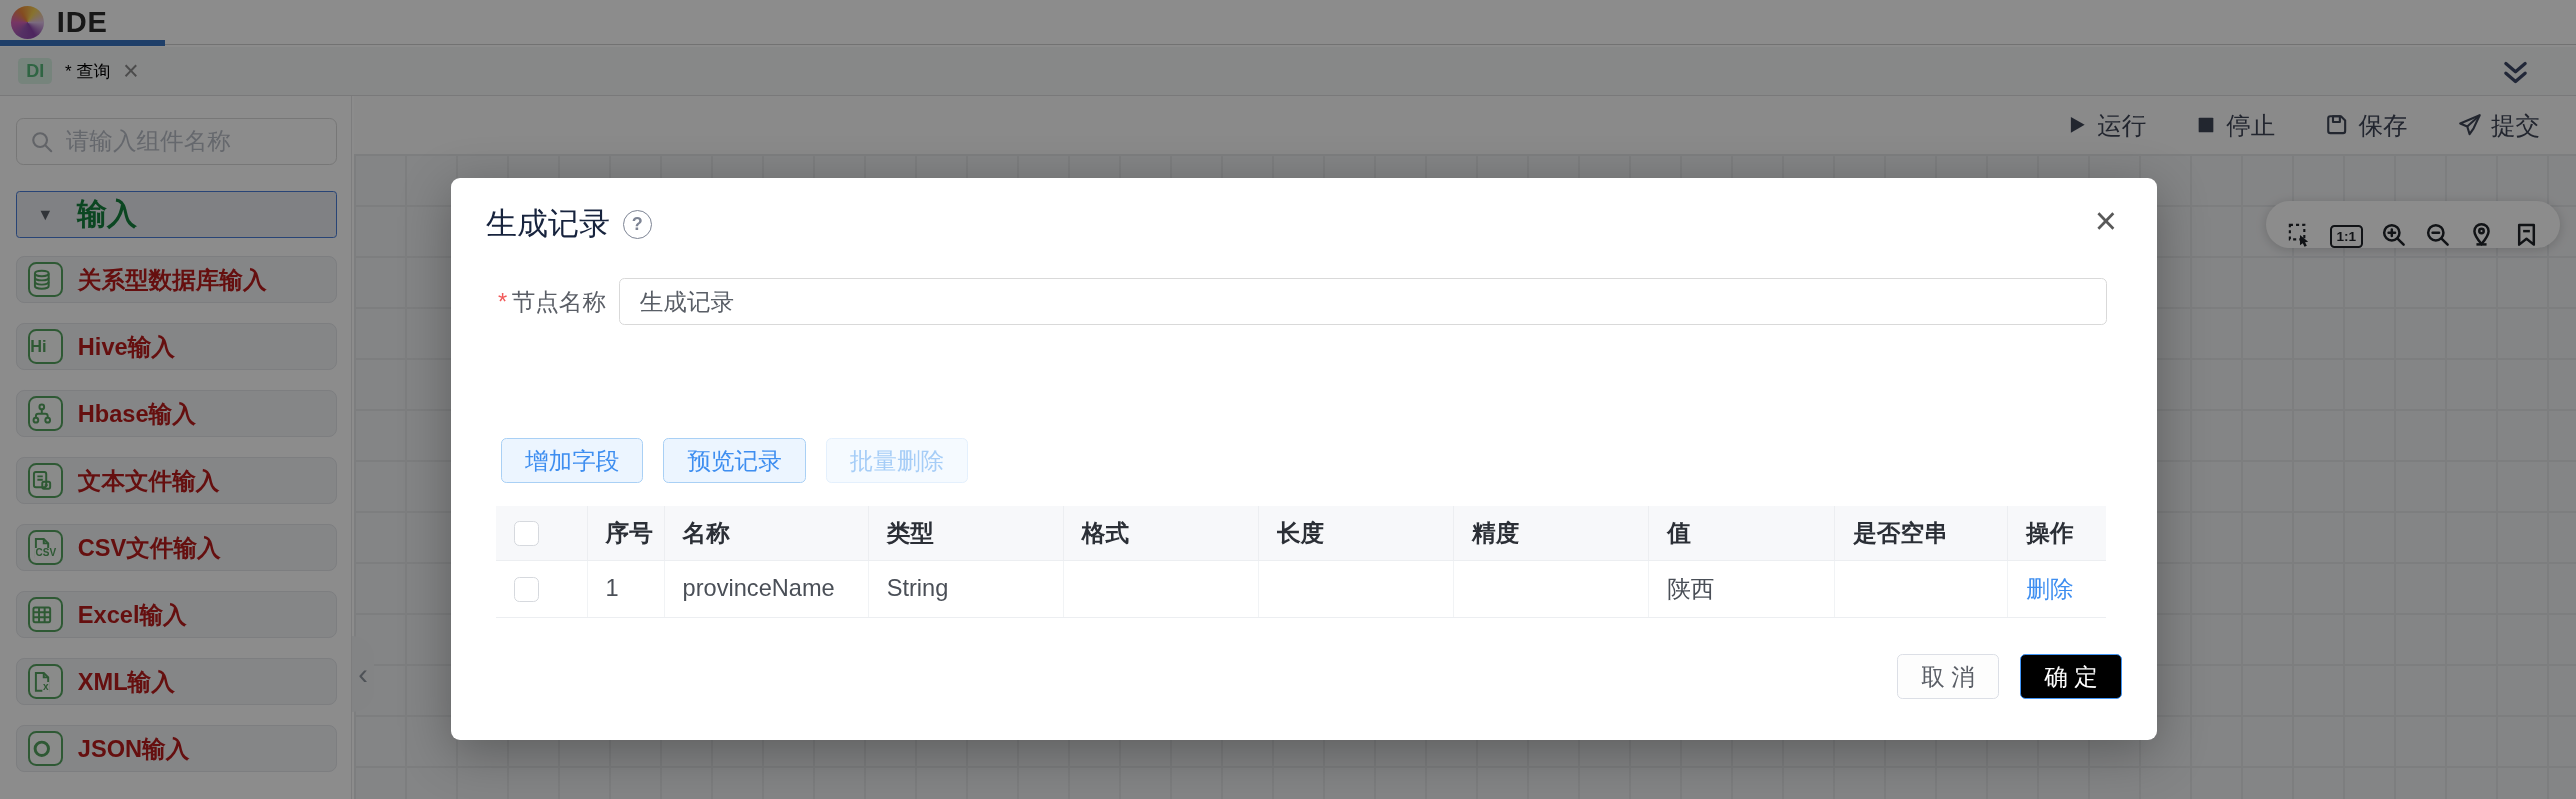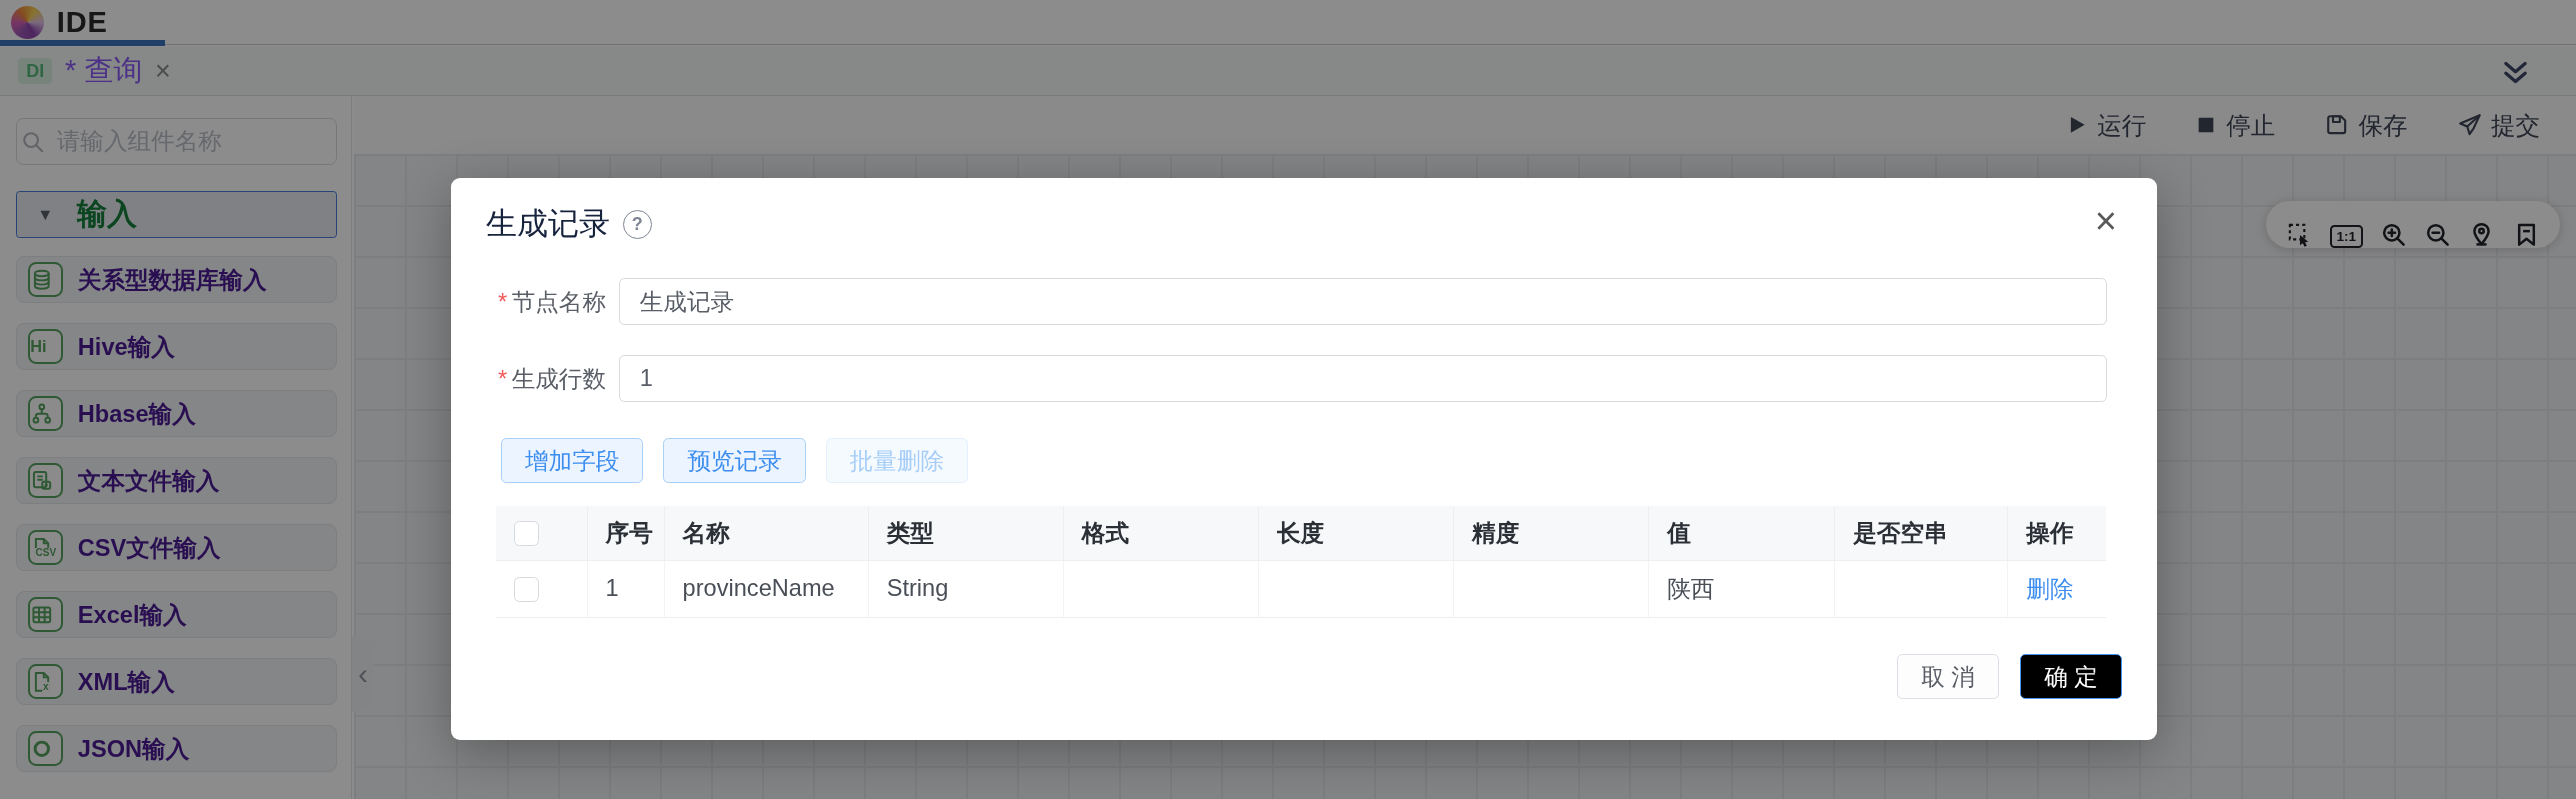--- a/index.html
+++ b/index.html
@@ -13,49 +13,49 @@
           background:conic-gradient(from 210deg,#9b59b6,#d863b8,#f08a3c,#f7d154,#e0c2e8,#8e44ad,#9b59b6); }
   .app-title { margin-left:12.7px; font-size:29px; font-weight:600; letter-spacing:0.9px; color:#2a2a2a; }
   .header-active-bar { position:absolute; left:0; bottom:-1.8px; width:165px; height:5.4px; background:#3a74c0; }
 
   
   .tab-bar { position:absolute; left:0; top:47px; width:2576px; height:49px; background:#f6f7f8;
              border-bottom:1.8px solid #dcdcde; display:flex; align-items:center; z-index:1; }
   .tab { display:flex; align-items:center; gap:12.7px; margin-left:18px; }
   .tab-badge { background:#d7f0e2; color:#57b87b; font-size:18px; font-weight:700;
                padding:3.6px 8.2px; border-radius:4.5px; line-height:1; }
-  .tab-title { font-size:29px; color:#8b5cf6; }
+  .tab-title { font-size:17px; color:#000000; }
   .tab-close { font-size:27px; color:#8a8a8a; line-height:1; }
   .tabbar-chevrons { position:absolute; right:44px; top:9px; color:#3d4866; }
 
   
   .sidebar { position:absolute; left:0; top:96px; width:352px; height:703px; background:#fff;
              border-right:1.8px solid #e3e3e5; z-index:1; }
   .search-box { margin:22px 14.5px 0 16.3px; height:47px; border:1.8px solid #d9d9d9; border-radius:7.3px;
-                display:flex; align-items:center; padding:0 3px; gap:11px; background:#fff; }
+                display:flex; align-items:center; padding:0 12px; gap:11px; background:#fff; }
   .search-box svg { flex:none; color:#b3b6bd; }
   .search-box input { border:none; outline:none; width:100%; font-size:23.6px; color:#333;
                       font-family:"Liberation Sans", sans-serif; background:transparent; }
   .search-box input::placeholder { color:#b9bdc6; }
 
   .section-header { margin:26px 14.5px 0 16.3px; height:47px; background:#e9ecf0; border:1.8px solid #4a7dd8;
                     border-radius:3.6px; display:flex; align-items:center; padding:0 20px; gap:23.6px; }
   .section-caret { font-size:16.3px; color:#5a5f68; }
   .section-label { font-size:30px; font-weight:600; color:#15803d; }
 
   .component-list { margin-top:18px; }
   .component-item { margin:0 14.5px 20px 16.3px; height:47px; background:#f3f4f6; border:1.8px solid #e3e5e9;
                     border-radius:8.2px; display:flex; align-items:center; padding:0 11px; gap:14.5px; }
   .item-icon { width:35px; height:35px; flex:none; border:2.3px solid #55a25f; border-radius:8.2px;
                color:#55a25f; display:flex; align-items:center; justify-content:flex-start; position:relative;
                background:#fbfdfb; }
   .item-icon .icon-letter { font-size:16.3px; font-weight:700; line-height:1; }
   .item-icon .icon-tiny-letter { position:absolute; font-size:10px; font-weight:700; bottom:5.4px; left:50%;
                transform:translateX(-50%); background:#fbfdfb; padding:0 0.9px; line-height:1;margin-top:48px; }
-  .component-label { font-size:23.6px; font-weight:600; color:#4c1d95; white-space:nowrap; }
+  .component-label { font-size:23.6px; font-weight:600; color:#b91c1c; white-space:nowrap; }
 
   .collapse-handle { position:absolute; left:352px; top:636px; width:22px; height:76px; background:#eef0f2;
                      border-radius:0 42px 42px 0; display:flex; align-items:center; justify-content:center;
                      color:#8f959e; font-size:29px; z-index:1; }
 
   
   .canvas { position:absolute; left:354px; top:96px; width:2222px; height:703px; background:#fbfbfc; z-index:0; }
   .canvas-grid { position:absolute; left:0; top:58px; right:0; bottom:0; background-color:#f1f2f4;
     background-image:linear-gradient(#e3e5e8 1.8px, transparent 1.8px),
                      linear-gradient(90deg,#e3e5e8 1.8px, transparent 1.8px);
@@ -324,24 +324,20 @@
     <span class="modal-title">生成记录</span>
     <span class="help-icon">?</span>
   </div>
   <span class="modal-close">×</span>
 
   <div class="field field-1">
     <span class="field-label"><span class="req">*</span><span>节点名称</span></span>
     <input type="text" value="生成记录" style="">
   </div>
 
-  <div class="field field-2">
-    <span class="field-label"><span class="req">*</span><span>生成行数</span></span>
-    <input type="text" value="1" style="">
-  </div>
 
   <div class="modal-btn-row">
     <span class="soft-btn">增加字段</span>
     <span class="soft-btn">预览记录</span>
     <span class="soft-btn disabled">批量删除</span>
   </div>
 
   <table class="modal-table">
     <colgroup>
       <col style="width:91px">

